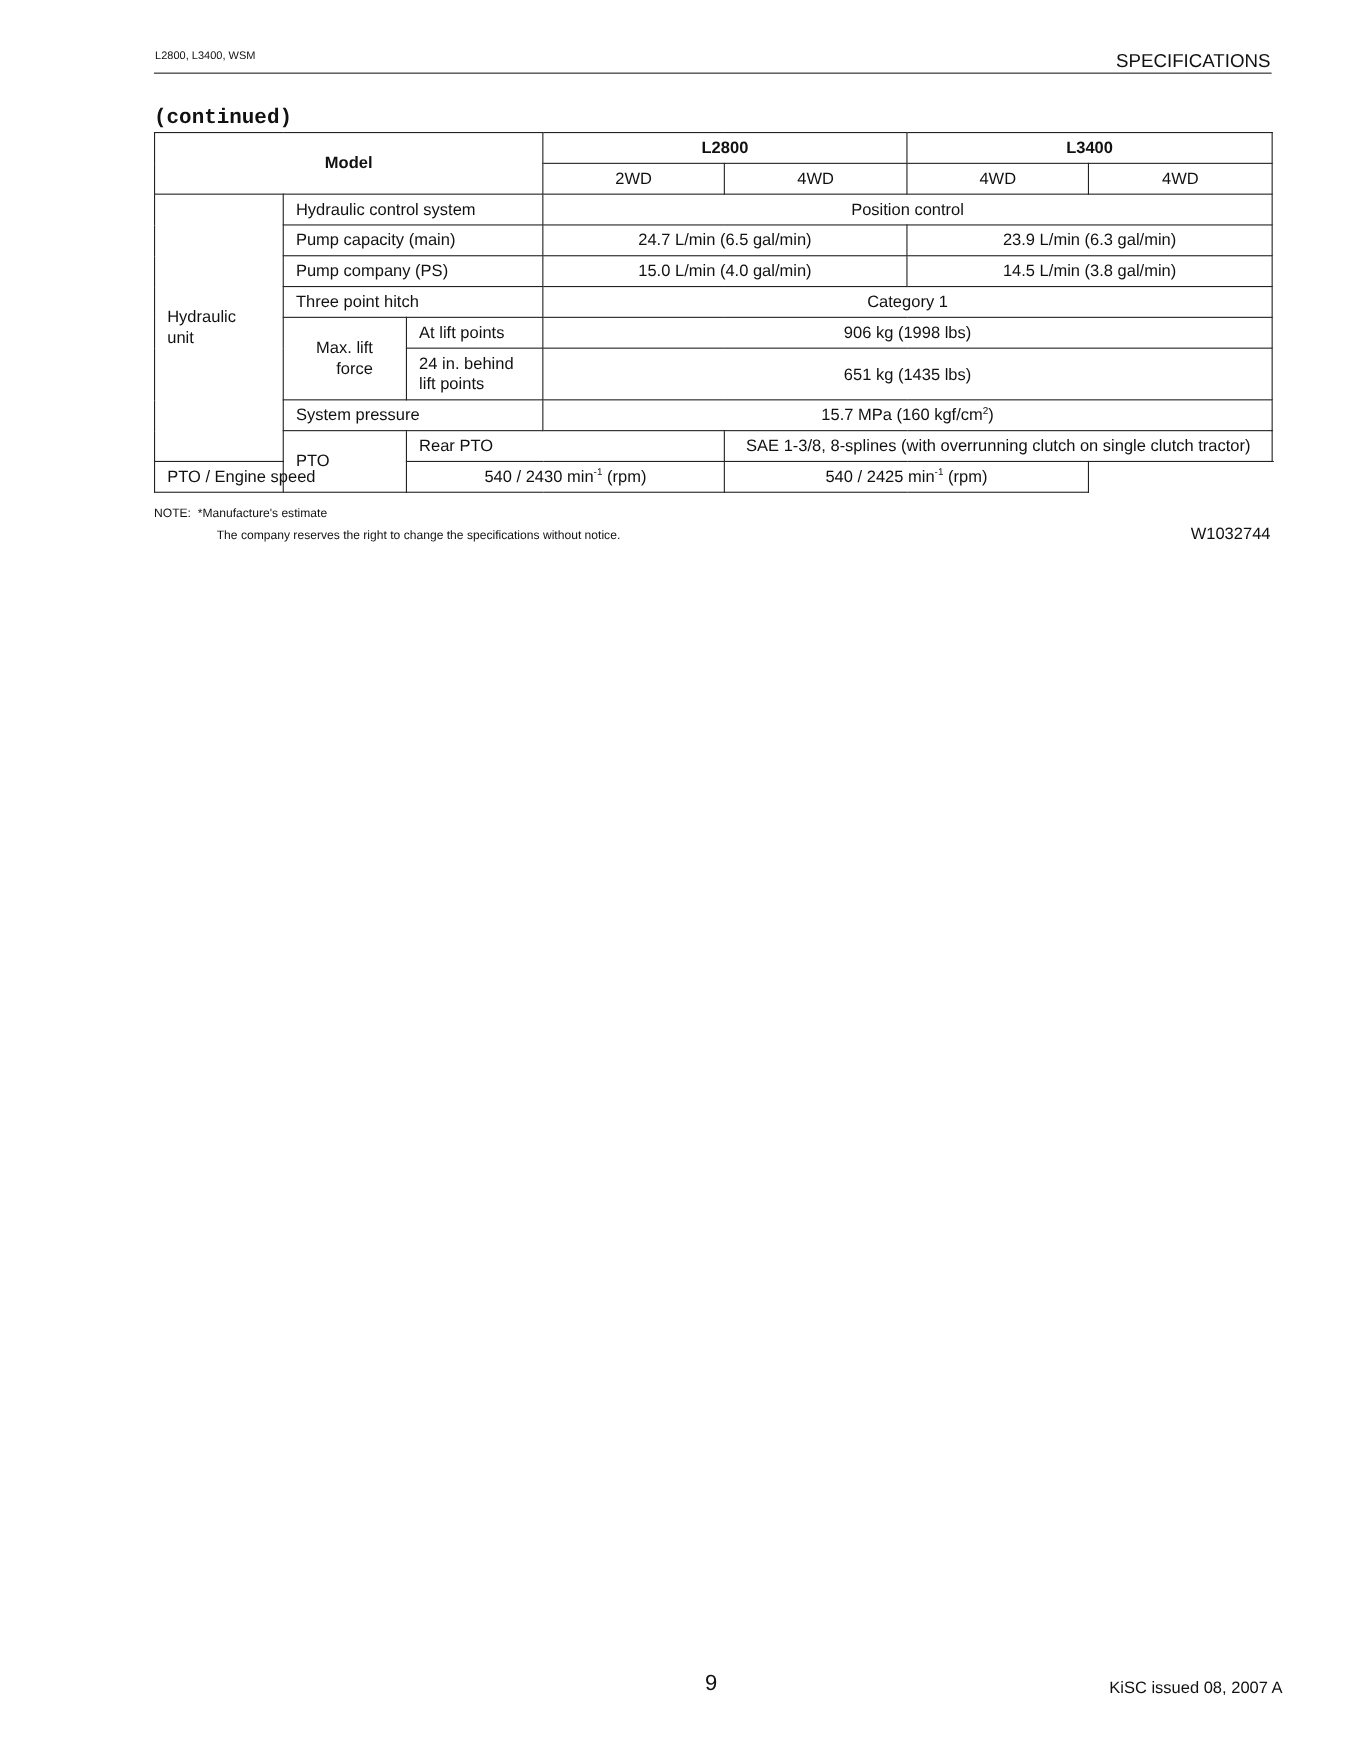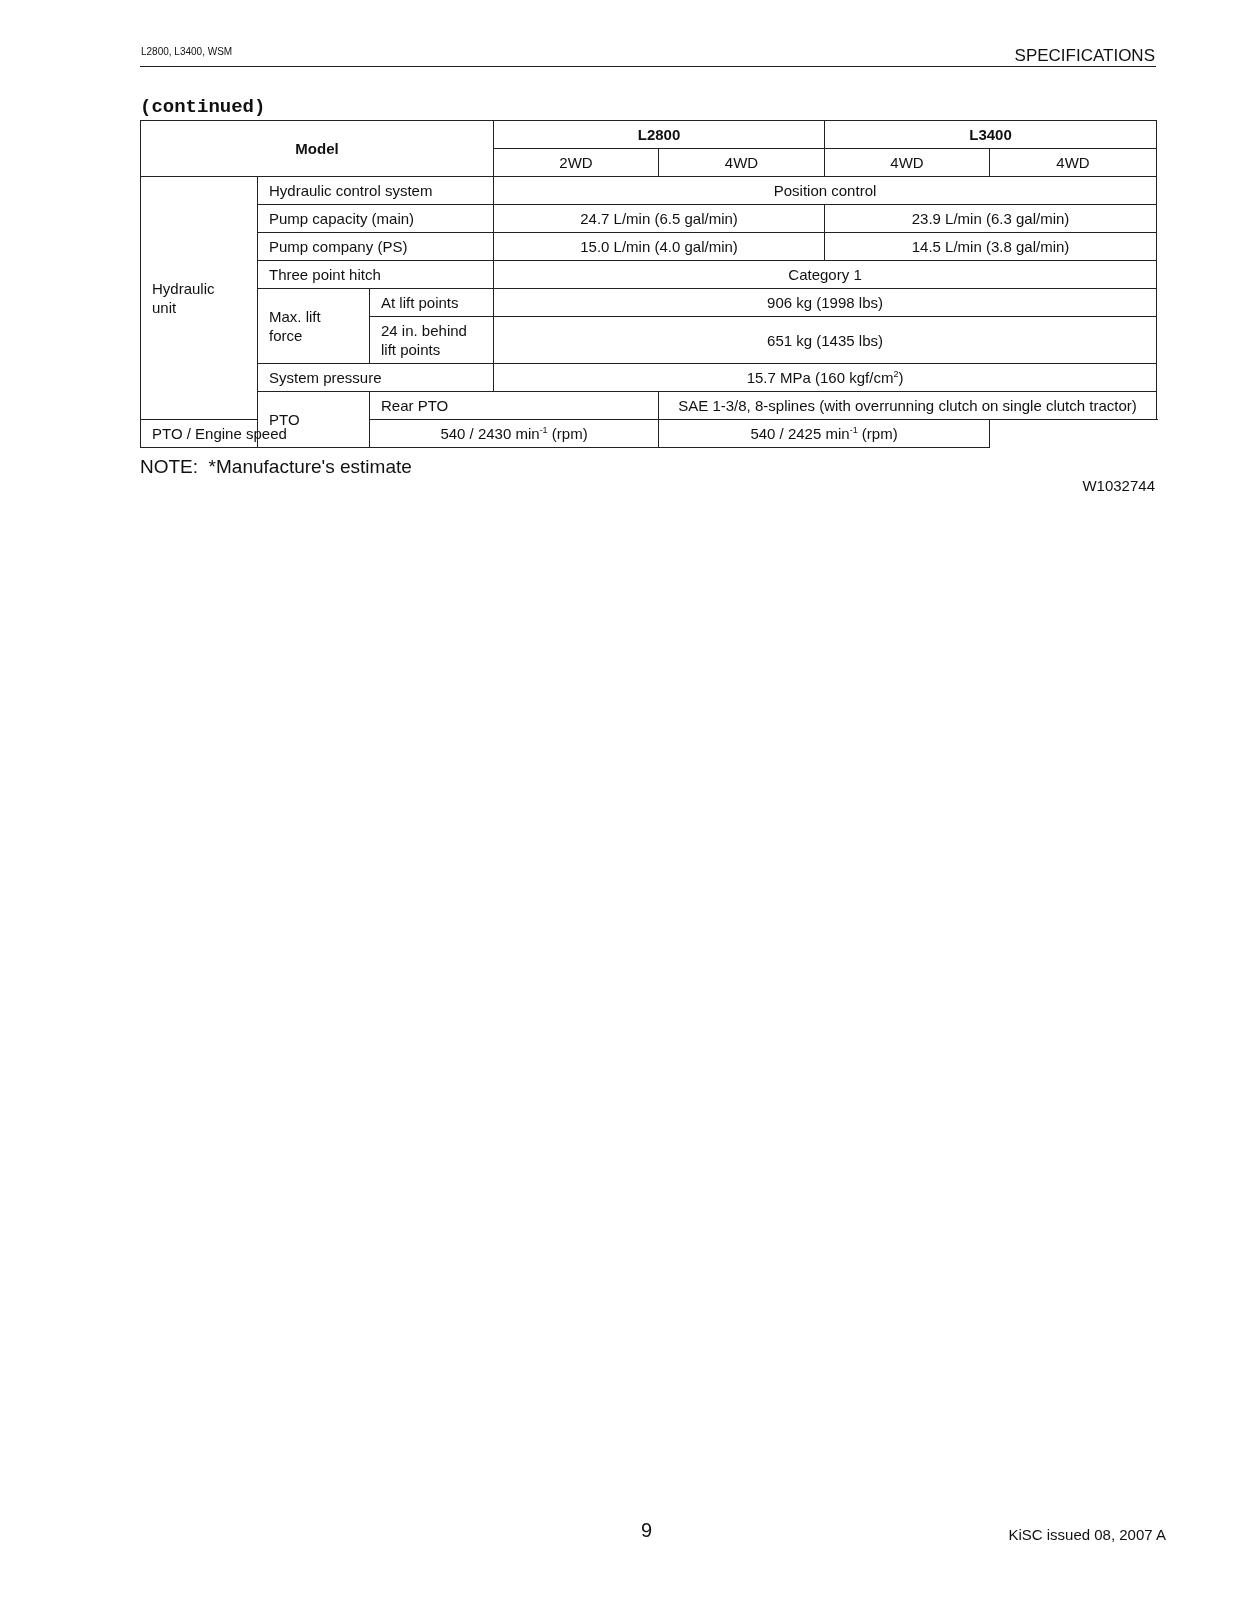--- a/index.html
+++ b/index.html
@@ -7,21 +7,21 @@
   .hdr-left { position: absolute; left: 141px; top: 46px; font-size: 10px; }
   .hdr-right { position: absolute; right: 81px; top: 46px; font-size: 17px; }
   .hdr-rule { position: absolute; left: 140px; width: 1016px; top: 66px; height: 0; border-top: 1.5px solid #222; }
   .cont { position: absolute; left: 140px; top: 96px; font-size: 19px; font-weight: bold; font-family: Liberation Mono, monospace; }
   table.spec { position: absolute; left: 140px; top: 120px; width: 1016px; border-collapse: collapse; font-size: 15px; table-layout: fixed; }
   table.spec td { border: 1.5px solid #222; padding: 0 11px; height: 27px; vertical-align: middle; line-height: 19px; }
   table.spec td.c { text-align: center; }
   table.spec td.b { font-weight: bold; }
   table.spec td.tall { height: 46px; }
   sup { font-size: 9px; line-height: 0; }
-  .note { position: absolute; left: 140px; top: 457px; font-size: 19px; line-height: 20px; }
+  .note { position: absolute; left: 140px; top: 457px; font-size: 11px; line-height: 20px; }
   .note .l2 { padding-left: 57px; }
   .code { position: absolute; right: 81px; top: 477px; font-size: 15px; }
   .pageno { position: absolute; left: 641px; top: 1519px; font-size: 20px; }
   .issued { position: absolute; right: 70px; top: 1514px; font-size: 15px; margin-top: 12px; }
 </style>
 </head>
 <body>
 
 <div class="hdr-left">L2800, L3400, WSM</div>
 <div class="hdr-right">SPECIFICATIONS</div>
@@ -64,21 +64,21 @@
   <tr>
     <td colspan="2">Pump company (PS)</td>
     <td class="c" colspan="2">15.0 L/min (4.0 gal/min)</td>
     <td class="c" colspan="2">14.5 L/min (3.8 gal/min)</td>
   </tr>
   <tr>
     <td colspan="2">Three point hitch</td>
     <td class="c" colspan="4">Category 1</td>
   </tr>
   <tr>
-    <td rowspan="2" style="padding-right:30px;">Max. lift force</td>
+    <td rowspan="2" style="padding-right:30px;text-align:right;">Max. lift force</td>
     <td>At lift points</td>
     <td class="c" colspan="4">906 kg (1998 lbs)</td>
   </tr>
   <tr>
     <td class="tall">24 in. behind lift points</td>
     <td class="c tall" colspan="4">651 kg (1435 lbs)</td>
   </tr>
   <tr>
     <td colspan="2">System pressure</td>
     <td class="c" colspan="4"><span>15.7 MPa (160 kgf/cm</span><sup>2</sup><span>)</span></td>
@@ -92,18 +92,19 @@
   <tr>
     <td colspan="2">PTO / Engine speed</td>
     <td class="c" colspan="2"><span>540 / 2430 min</span><sup>-1</sup><span> (rpm)</span></td>
     <td class="c" colspan="2"><span>540 / 2425 min</span><sup>-1</sup><span> (rpm)</span></td>
   </tr>
 </tbody>
   </table>
 
 <div class="note">
   <div style="white-space:pre;">NOTE:  *Manufacture's estimate</div>
+  <div class="l2">The company reserves the right to change the specifications without notice.</div>
 </div>
 
 <div class="code">W1032744</div>
 
 <div class="pageno">9</div>
 <div class="issued">KiSC issued 08, 2007 A</div>
 
 </body></html>

